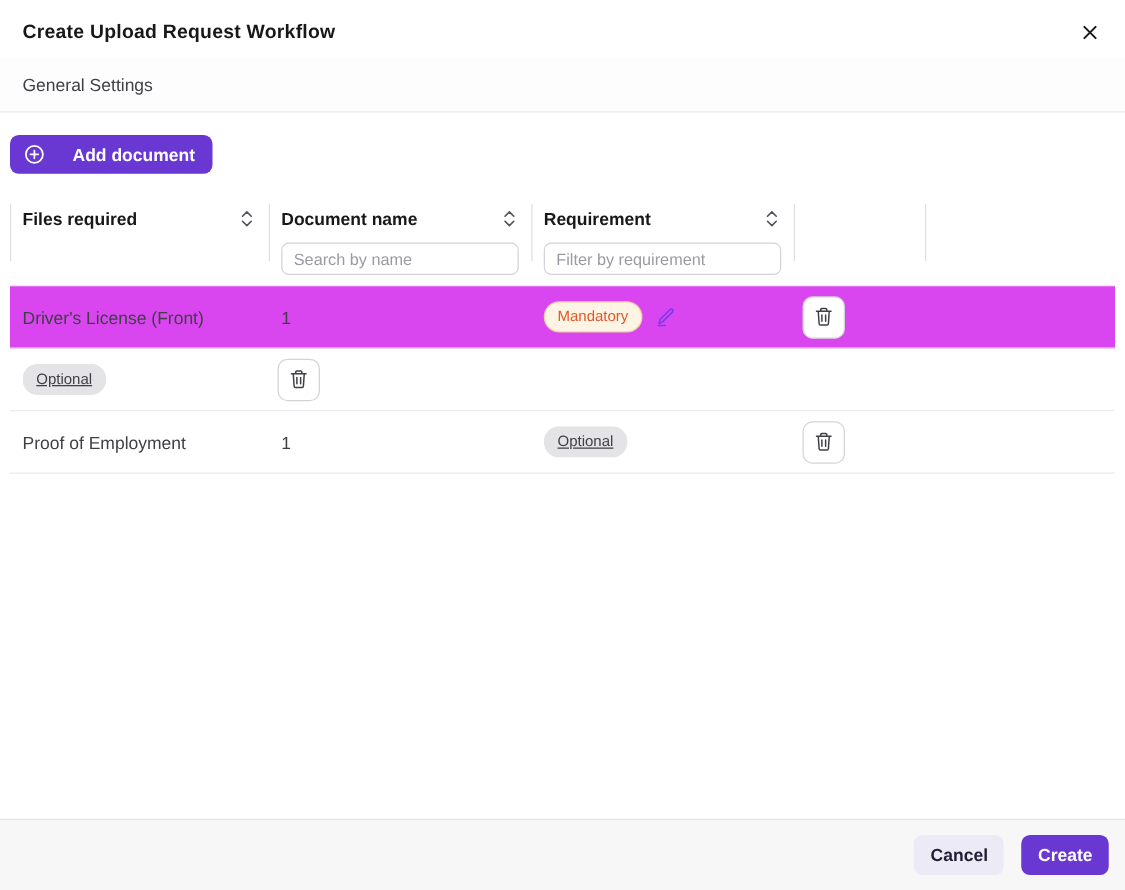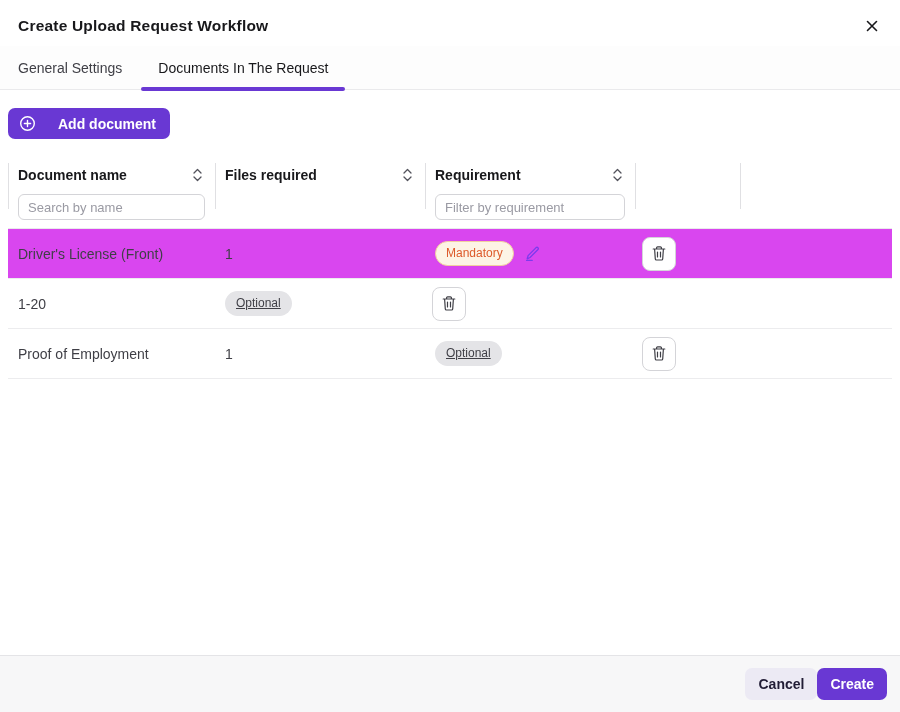--- a/index.html
+++ b/index.html
@@ -169,20 +169,21 @@
   }
 
   
   .modal-footer {
     position: absolute;
     left: 0; right: 0; bottom: 0;
     height: 57px;
     background: #f7f7f8;
     border-top: 1px solid #e4e4e7;
     display: flex; align-items: center; justify-content: flex-end;
+    gap: 14px;
     padding: 0 13px;
   }
   .btn {
     height: 32px;
     padding: 0 13px;
     border: none;
     border-radius: 7px;
     font-family: inherit;
     font-size: 14px;
     font-weight: 700;
@@ -200,65 +201,62 @@
     <svg width="14" height="14" viewBox="0 0 14 14">
       <path d="M2.5 2.5 L11.5 11.5 M11.5 2.5 L2.5 11.5" stroke="#18181b" stroke-width="1.6" stroke-linecap="round"></path>
     </svg>
   </button>
 </div>
 
 <div class="tabs">
   <div class="tab">
     <span>General Settings</span>
   </div>
-  <div class="tab active">
-    <span>Documents In The Request</span>
-  </div>
 </div>
 
 <div class="toolbar">
   <button class="add-btn">
     <svg width="17" height="17" viewBox="0 0 17 17">
       <circle cx="8.5" cy="8.5" r="6.8" fill="none" stroke="#ffffff" stroke-width="1.4"></circle>
       <path d="M8.5 5.4 v6.2 M5.4 8.5 h6.2" stroke="#ffffff" stroke-width="1.4" stroke-linecap="round"></path>
     </svg>
     <span>Add document</span>
   </button>
 </div>
 
 <div class="doc-table">
 
   <div class="thead">
+    <div class="th">
+      <div class="th-label-row">
+        <span class="th-label">Files required</span>
+        <button class="sort-btn">
+          <svg width="11" height="16" viewBox="0 0 11 16">
+            <path d="M2 6 L5.5 2.5 L9 6" fill="none" stroke="#52525b" stroke-width="1.3" stroke-linecap="round" stroke-linejoin="round"></path>
+            <path d="M2 10 L5.5 13.5 L9 10" fill="none" stroke="#52525b" stroke-width="1.3" stroke-linecap="round" stroke-linejoin="round"></path>
+          </svg>
+        </button>
+      </div>
+    </div>
+
     <div class="th">
       <div class="th-label-row">
         <span class="th-label">Document name</span>
         <button class="sort-btn">
           <svg width="11" height="16" viewBox="0 0 11 16">
             <path d="M2 6 L5.5 2.5 L9 6" fill="none" stroke="#52525b" stroke-width="1.3" stroke-linecap="round" stroke-linejoin="round"></path>
             <path d="M2 10 L5.5 13.5 L9 10" fill="none" stroke="#52525b" stroke-width="1.3" stroke-linecap="round" stroke-linejoin="round"></path>
           </svg>
         </button>
       </div>
       <input class="th-input" type="text" placeholder="Search by name" style="">
     </div>
 
     <div class="th">
       <div class="th-label-row">
-        <span class="th-label">Files required</span>
-        <button class="sort-btn">
-          <svg width="11" height="16" viewBox="0 0 11 16">
-            <path d="M2 6 L5.5 2.5 L9 6" fill="none" stroke="#52525b" stroke-width="1.3" stroke-linecap="round" stroke-linejoin="round"></path>
-            <path d="M2 10 L5.5 13.5 L9 10" fill="none" stroke="#52525b" stroke-width="1.3" stroke-linecap="round" stroke-linejoin="round"></path>
-          </svg>
-        </button>
-      </div>
-    </div>
-
-    <div class="th">
-      <div class="th-label-row">
         <span class="th-label">Requirement</span>
         <button class="sort-btn">
           <svg width="11" height="16" viewBox="0 0 11 16">
             <path d="M2 6 L5.5 2.5 L9 6" fill="none" stroke="#52525b" stroke-width="1.3" stroke-linecap="round" stroke-linejoin="round"></path>
             <path d="M2 10 L5.5 13.5 L9 10" fill="none" stroke="#52525b" stroke-width="1.3" stroke-linecap="round" stroke-linejoin="round"></path>
           </svg>
         </button>
       </div>
       <input class="th-input" type="text" placeholder="Filter by requirement" style="">
     </div>
@@ -286,21 +284,20 @@
           <path d="M5.6 4 V2.7 a0.9 0.9 0 0 1 0.9 -0.9 h3 a0.9 0.9 0 0 1 0.9 0.9 V4" fill="none" stroke="#3f3f46" stroke-width="1.2"></path>
           <path d="M3.6 4 L4.3 14 a1.1 1.1 0 0 0 1.1 1 h5.2 a1.1 1.1 0 0 0 1.1 -1 L12.4 4" fill="none" stroke="#3f3f46" stroke-width="1.2"></path>
           <path d="M6.5 7 v5 M9.5 7 v5" stroke="#3f3f46" stroke-width="1.2" stroke-linecap="round"></path>
         </svg>
       </button>
     </div>
     <div class="cell"></div>
   </div>
 
   <div class="row">
-    <div class="cell">1-20</div>
     <div class="cell req-cell">
       <span class="badge optional">Optional</span>
     </div>
     <div class="cell" style="padding-left:0;">
       <button class="icon-btn">
         <svg width="16" height="17" viewBox="0 0 16 17">
           <path d="M2.2 4 H13.8" stroke="#3f3f46" stroke-width="1.2" stroke-linecap="round"></path>
           <path d="M5.6 4 V2.7 a0.9 0.9 0 0 1 0.9 -0.9 h3 a0.9 0.9 0 0 1 0.9 0.9 V4" fill="none" stroke="#3f3f46" stroke-width="1.2"></path>
           <path d="M3.6 4 L4.3 14 a1.1 1.1 0 0 0 1.1 1 h5.2 a1.1 1.1 0 0 0 1.1 -1 L12.4 4" fill="none" stroke="#3f3f46" stroke-width="1.2"></path>
           <path d="M6.5 7 v5 M9.5 7 v5" stroke="#3f3f46" stroke-width="1.2" stroke-linecap="round"></path>

